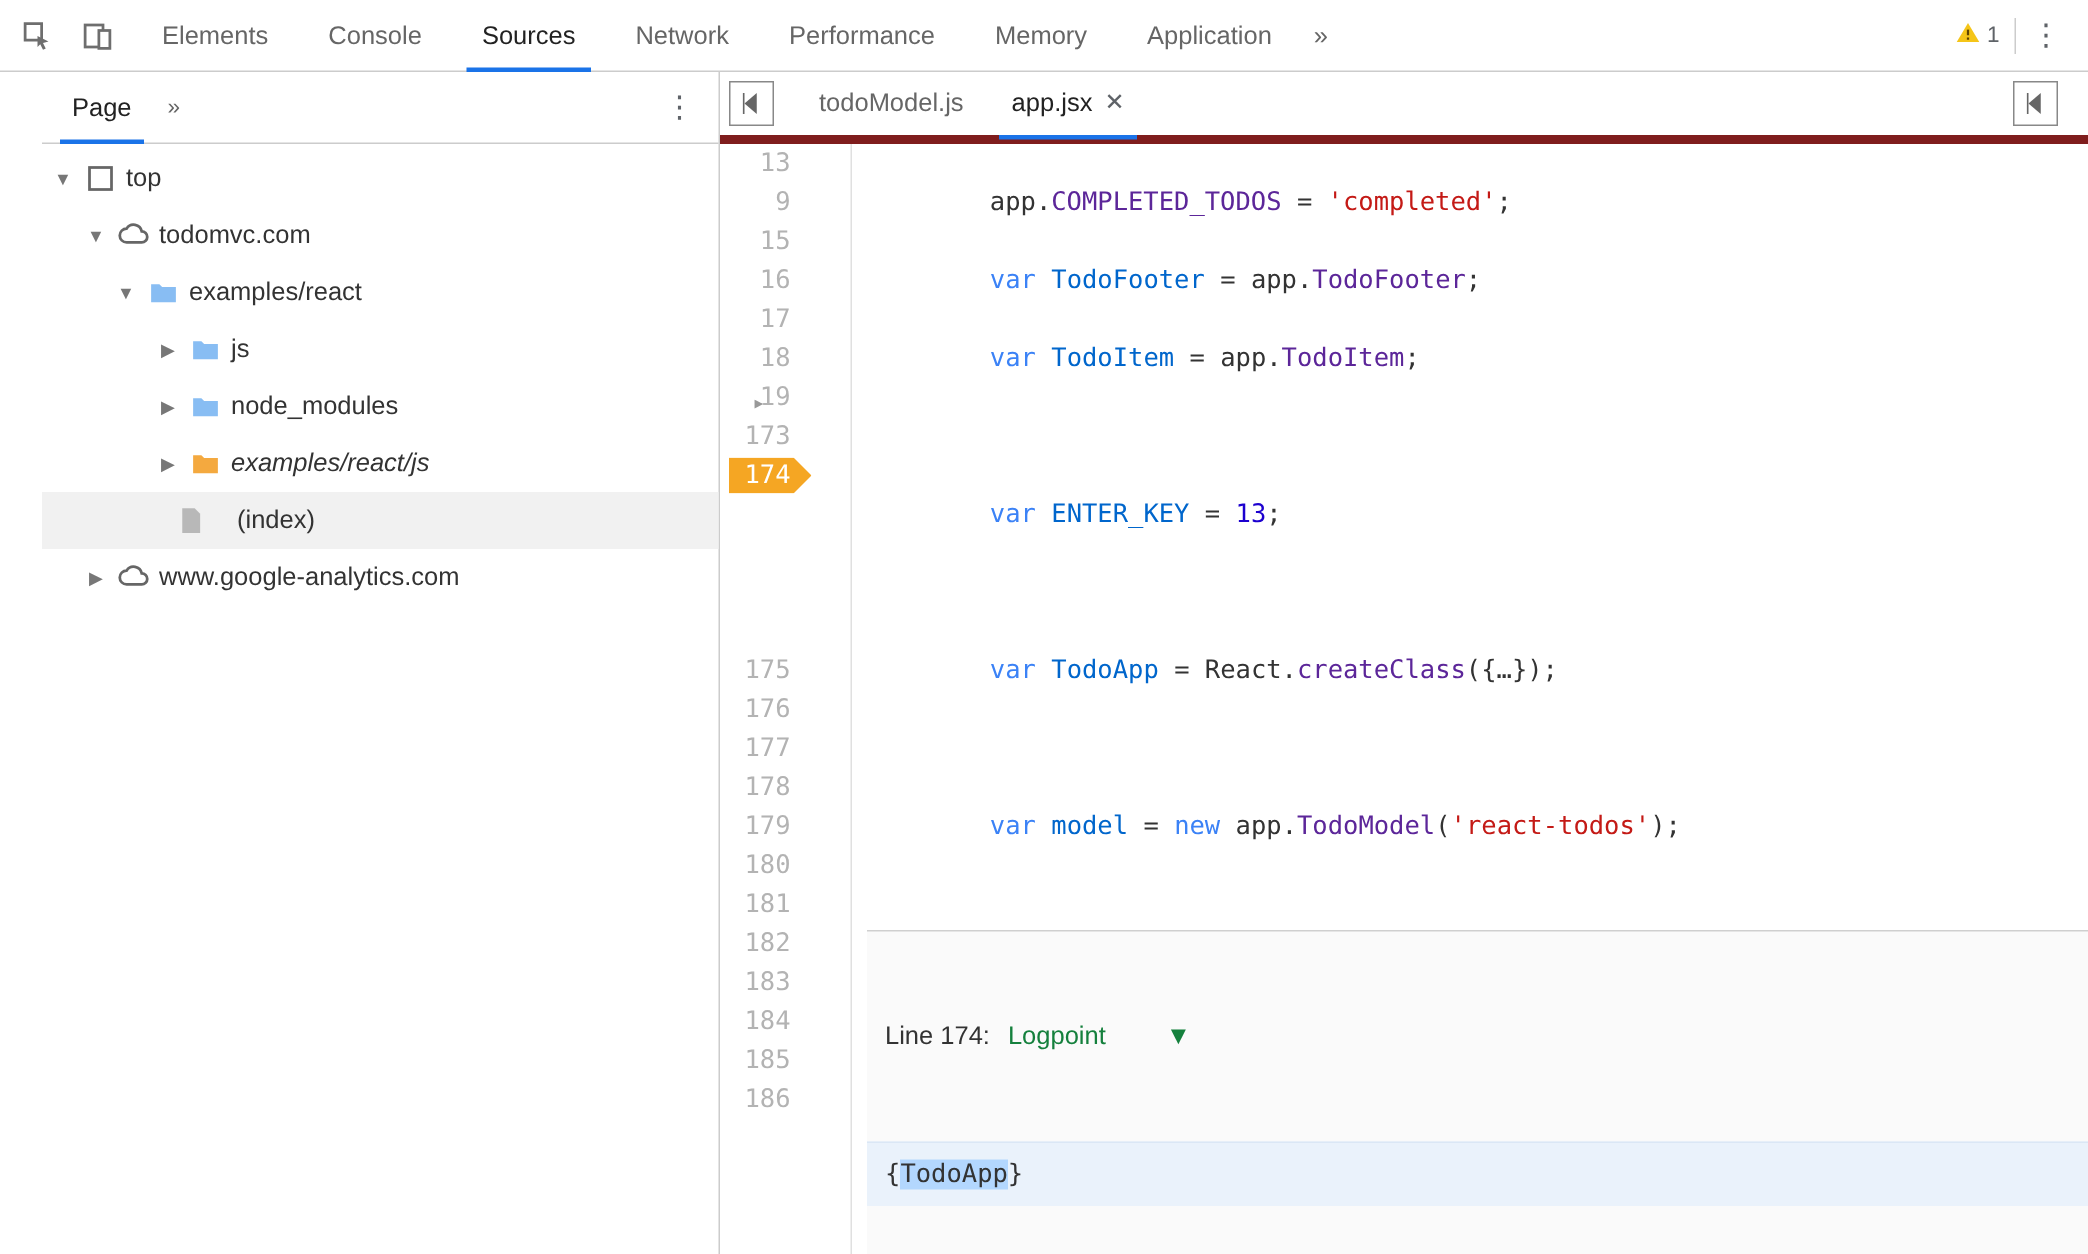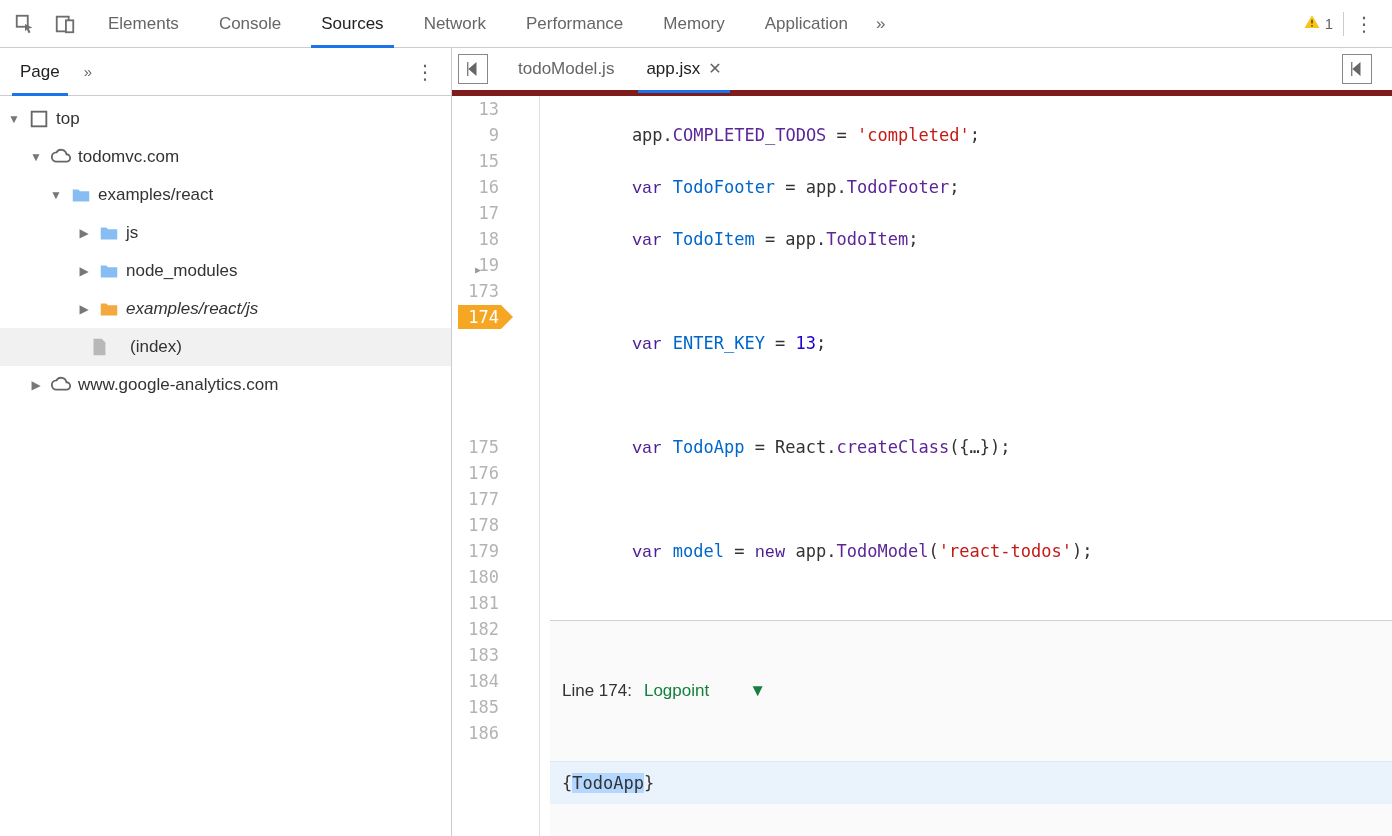--- a/index.html
+++ b/index.html
@@ -62,20 +62,21 @@
     gap: 4px;
     color: #5f6368;
   }
   .warn-triangle { color: #e37400; }
   .vert-divider { width:1px; height:24px; background:#ccc; }
   .more-dots { cursor:pointer; color:#5f6368; font-size:20px; letter-spacing:2px; }
 
   .main {
     display: flex;
     height: calc(836px - 48px);
+    margin-left: 28px;
   }
   .sidebar {
     width: 452px;
     border-right: 1px solid #ccc;
     display: flex;
     flex-direction: column;
   }
   .side-tabs {
     display: flex;
     align-items: center;
@@ -224,21 +225,21 @@
     font-size:10px;
   }
   .code {
     flex: 1;
     padding-left: 10px;
     white-space: pre;
     overflow-x: auto;
     background:#fff;
   }
   .code-line { height: 26px; }
-  .kw { color: #4c1d95; font-family: Liberation Mono, monospace; }
+  .kw { color: #3b82f6; }
   .def { color: #0066cc; }
   .str { color: #c41a16; }
   .num-lit { color: #1c00cf; }
   .prop { color: #5c2699; }
 
   .logpoint-box {
     border-top: 1px solid #cfcfcf;
     border-bottom: 1px solid #cfcfcf;
     background: #fafafa;
     margin-top:4px;

